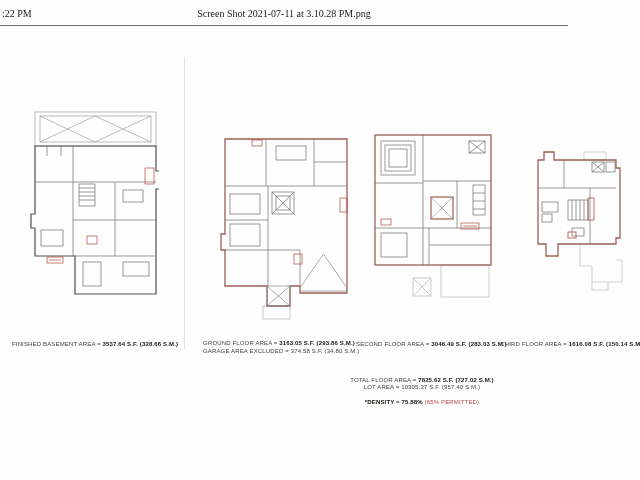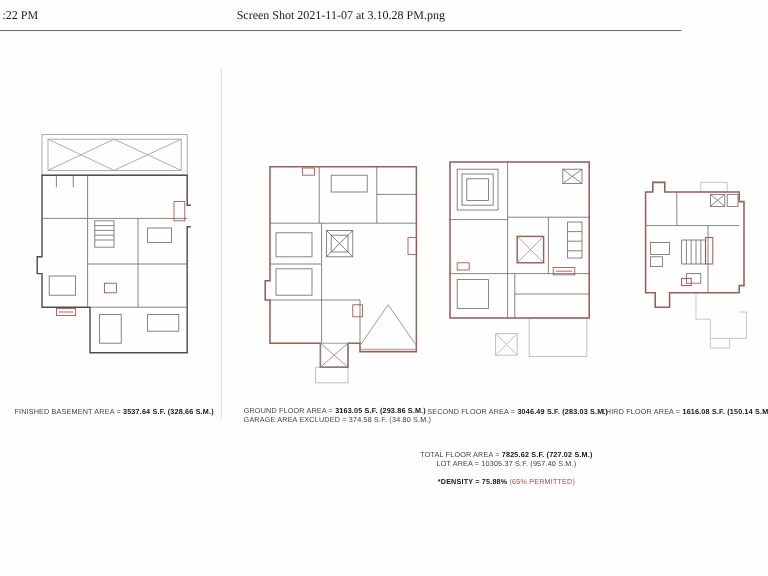--- a/index.html
+++ b/index.html
@@ -34,21 +34,21 @@
   .totals .red{color:#b3473d;}
   .totals b{font-weight:bold;color:#17150f;}
 </style>
 </head>
 <body>
 
 <div class="canvas">
 
   <div class="titlebar">
     <span class="clock">:22 PM</span>
-    <span class="fname">Screen Shot 2021-11-07 at 3.10.28 PM.png</span>
+    <span class="fname">Screen Shot 2021-07-11 at 3.10.28 PM.png</span>
   </div>
 
   <div class="sheet">
 
     <div class="vdivider"></div>
 
     <div class="plan" style="left:27px;top:84px;width:132px;height:186px;">
       <svg width="132" height="186" viewBox="0 0 132 186">
 
         <g stroke="#9d9d9d" fill="none" stroke-width="0.7">

